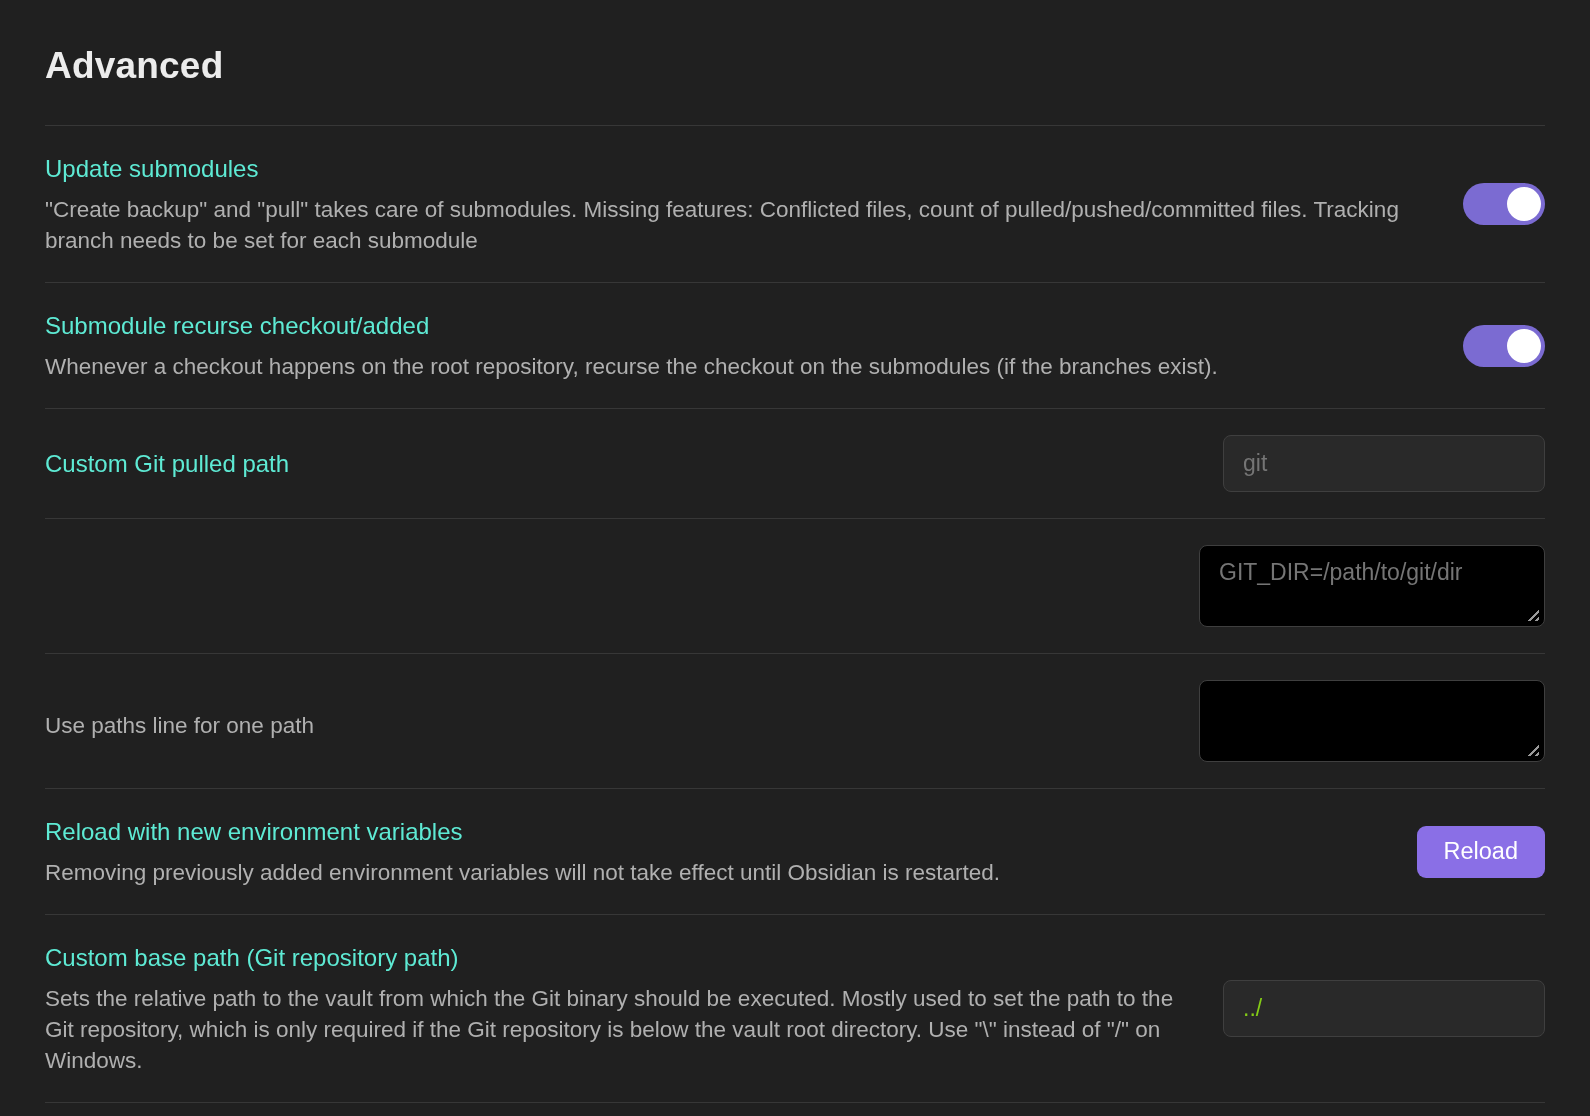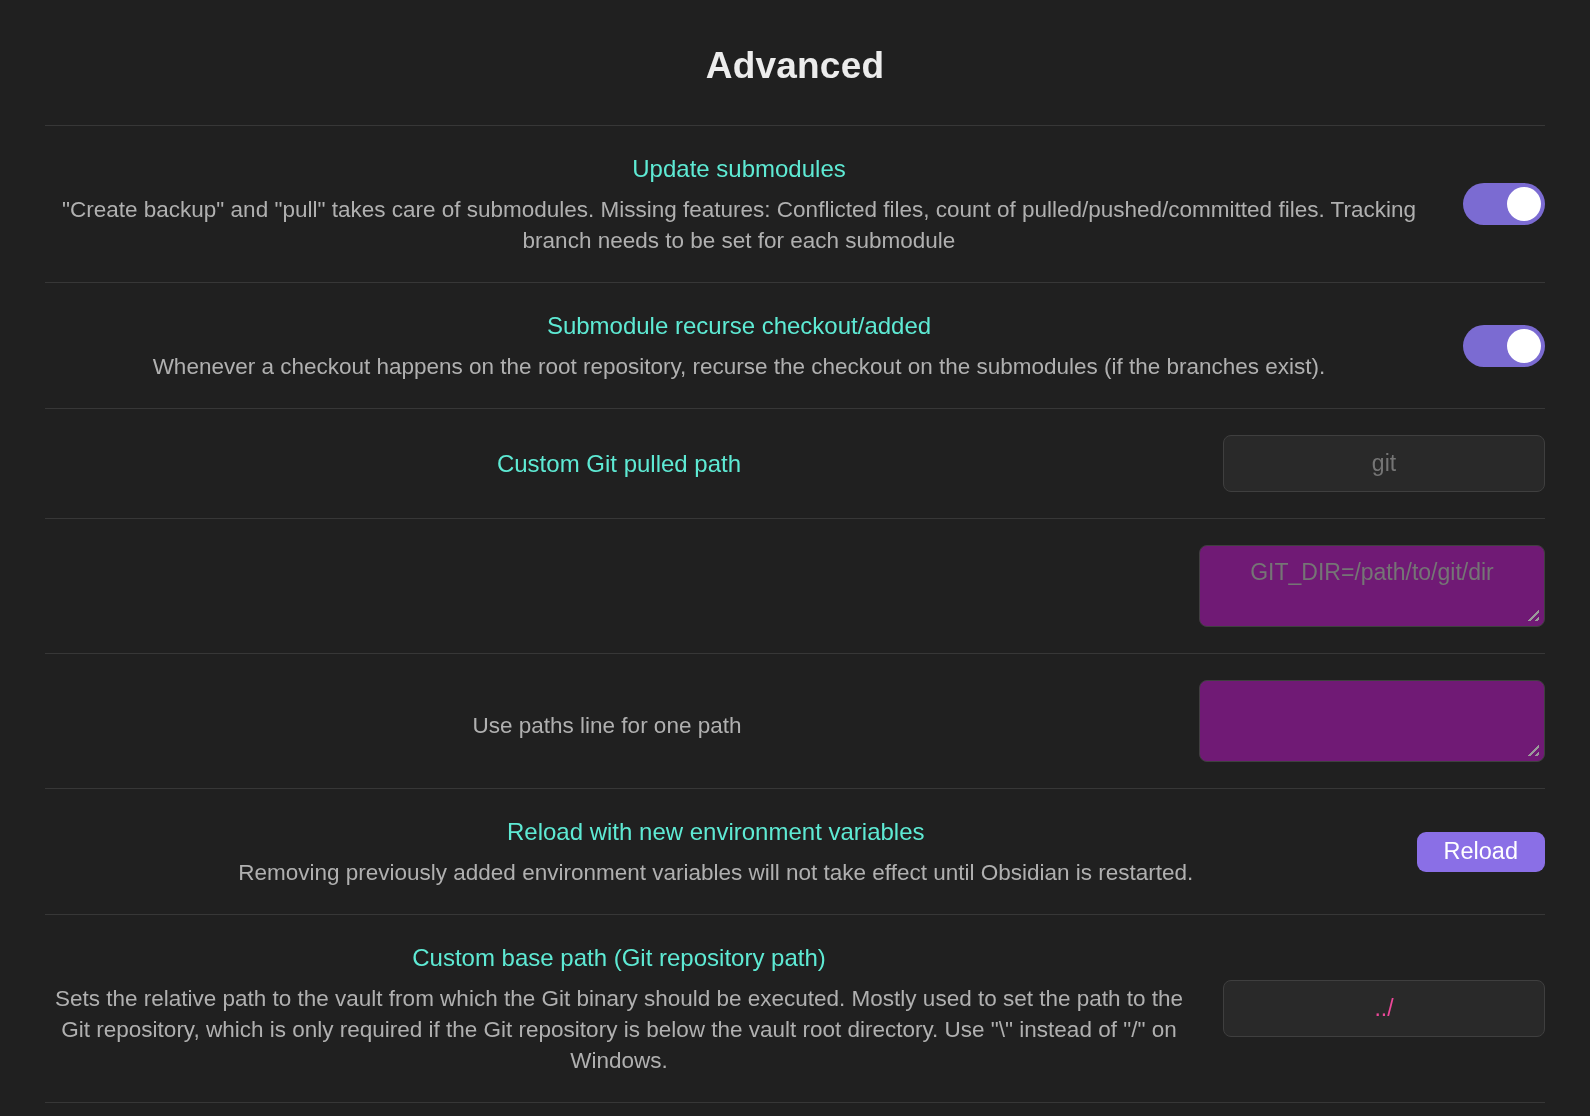--- a/index.html
+++ b/index.html
@@ -1,15 +1,15 @@
 <!DOCTYPE html>
 <html style="--accent: #7b6bd2; --accent-button: #8a6fe6;"><head>
 <meta charset="utf-8">
 <style>
-  * { box-sizing: border-box; text-align: center; }
+  * { box-sizing: border-box; }
   html, body {
     margin: 0; padding: 0;
     width: 1590px; height: 1116px;
     background: #202020;
     font-family: "Liberation Sans", "DejaVu Sans", sans-serif;
     overflow: hidden;
   }
   .page {
     padding: 44px 45px 0 45px;
     width: 100%; height: 100%;
@@ -62,31 +62,31 @@
 
   
   .text-input {
     width: 322px; height: 57px;
     background: #292929;
     border: 1px solid #3f3f3f;
     border-radius: 8px;
     padding: 0 19px;
     font-family: "Liberation Sans", "DejaVu Sans", sans-serif;
     font-size: 23px;
-    color: #ec4899;
+    color: #84cc16;
     outline: none;
   }
   .text-input::placeholder { color: #757575; opacity: 1; }
 
   
   .textarea-wrap { position: relative; }
   .textarea {
     display: block;
     width: 346px; height: 82px;
-    background: #701a75;
+    background: #000000;
     border: 1px solid #3f3f3f;
     border-radius: 8px;
     padding: 13px 19px;
     font-family: "Liberation Sans", "DejaVu Sans", sans-serif;
     font-size: 23px;
     color: #dcdcdc;
     outline: none;
     resize: none;
   }
   .textarea::placeholder { color: #757575; opacity: 1; }
@@ -97,21 +97,21 @@
     background: repeating-linear-gradient(135deg, transparent 0 3px, #9a9a9a 3px 5px);
     clip-path: polygon(100% 0, 100% 100%, 0 100%);
     cursor: nwse-resize;
   }
 
   
   .accent-button {
     background: var(--accent-button, #8a6fe6);
     border: none;
     border-radius: 9px;
-    height: 40px;
+    height: 52px;
     padding: 0 27px;
     font-family: "Liberation Sans", "DejaVu Sans", sans-serif;
     font-size: 23.5px;
     color: #ffffff;
     cursor: pointer;
   }
 
   .bottom-divider {
     border-top: 1px solid #373737;
     height: 18px;

